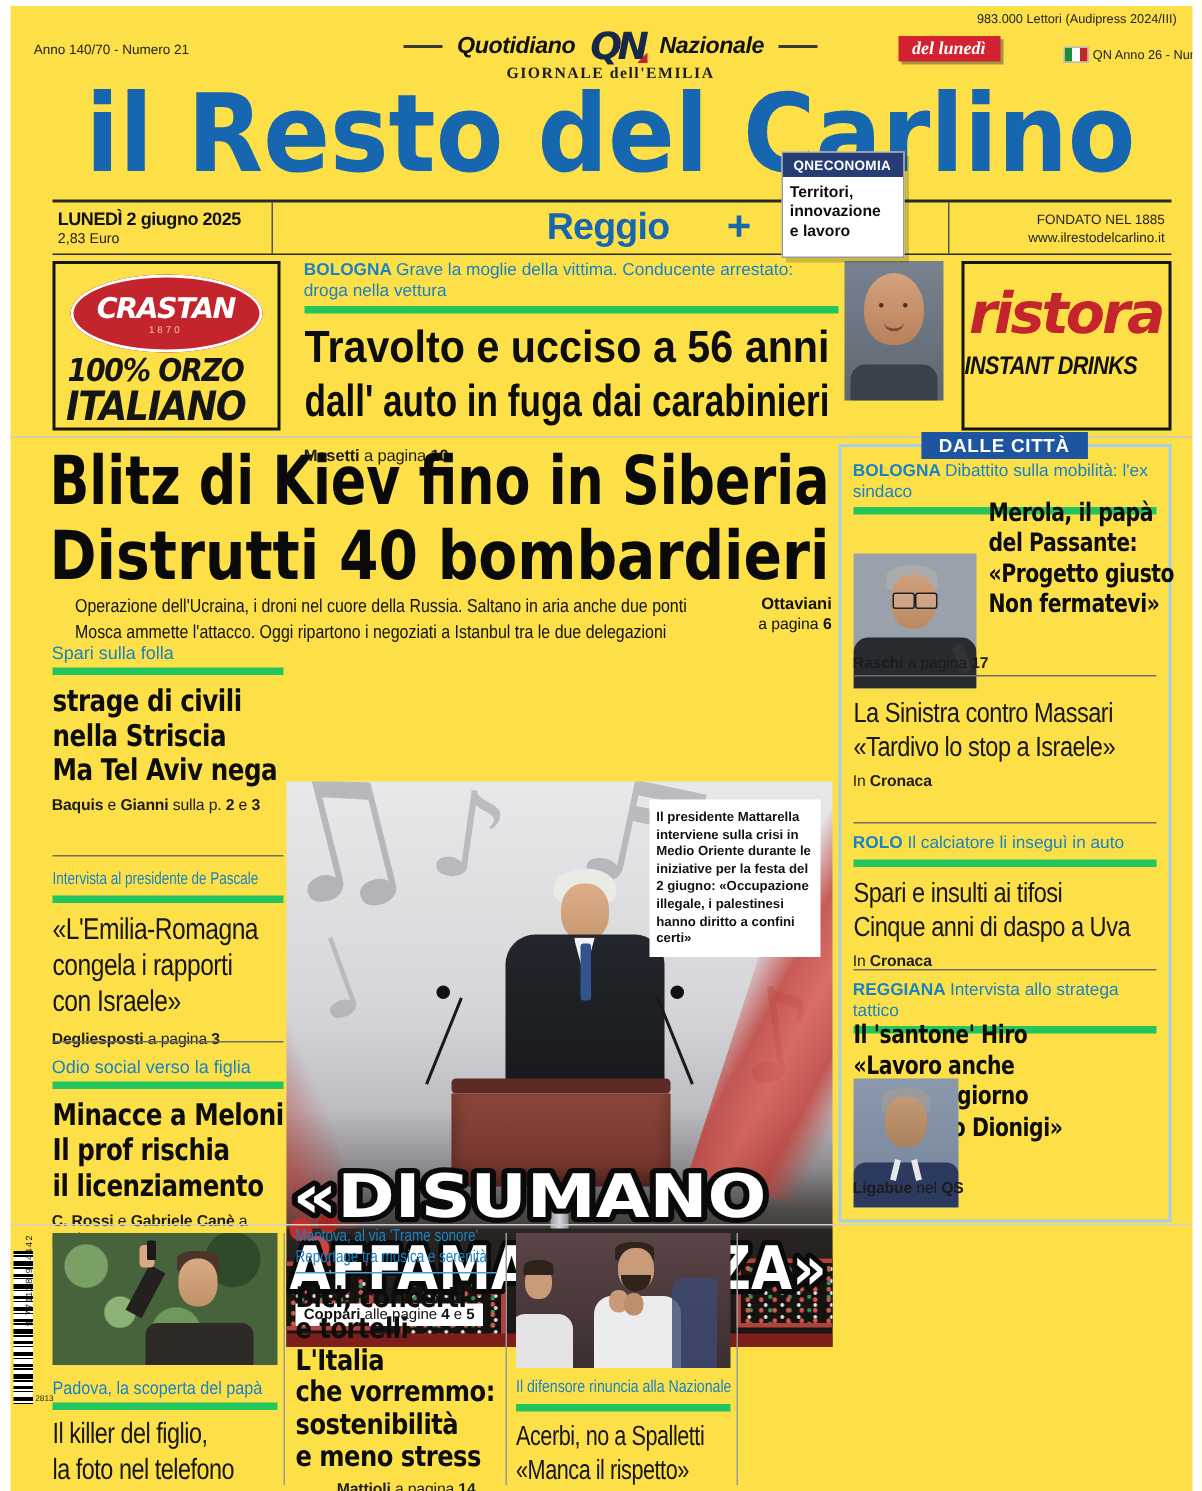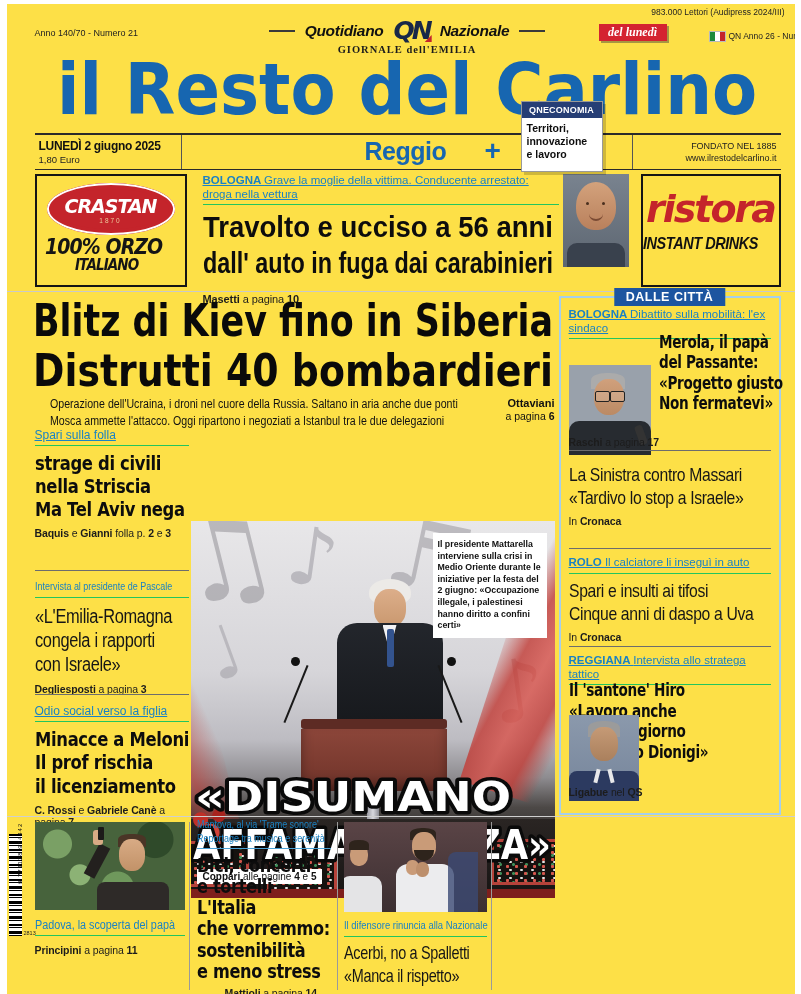--- a/index.html
+++ b/index.html
@@ -5,35 +5,35 @@
   html,body{margin:0;padding:0;background:#ffffff;}
   body{font-family:"Liberation Sans",sans-serif;color:#111;}
   .page{position:relative;width:788px;height:994px;background:#fde047;overflow:hidden;margin:4px auto;}
   .abs{position:absolute;}
   .nw{white-space:nowrap;}
   .cx90{display:inline-block;transform:scaleX(.90);transform-origin:0 0;white-space:nowrap;}
   .cx85{display:inline-block;transform:scaleX(.85);transform-origin:0 0;white-space:nowrap;}
   .cx82{display:inline-block;transform:scaleX(.82);transform-origin:0 0;white-space:nowrap;}
   .cx80{display:inline-block;transform:scaleX(.80);transform-origin:0 0;white-space:nowrap;}
   .cx78{display:inline-block;transform:scaleX(.78);transform-origin:0 0;white-space:nowrap;}
-  .kick{color:#1a82c4;font-size:11.5px;line-height:1.18;border-bottom:1px solid #22c55e;padding-bottom:3px;text-decoration:underline;}
+  .kick{color:#1a82c4;font-size:11.5px;line-height:1.18;border-bottom:5px solid #22c55e;padding-bottom:3px;}
   .hl-b{font-weight:700;color:#0d0d0d;letter-spacing:-.4px;font-family:"DejaVu Sans","Liberation Sans",sans-serif;}
   .hl-r{font-weight:400;color:#161616;letter-spacing:-.4px;}
   .by{font-size:10.5px;color:#1c1c1c;letter-spacing:-.1px;margin-top:6px;}
   .hdiv{border-top:1px solid #6d6d6d;}
   .vline{border-left:1px solid #9a9a9a;}
   .photo{overflow:hidden;position:relative;}
 </style>
 </head>
 <body>
 
 <div class="page">
 
   <div class="abs nw" style="right:10px;top:3px;font-size:8.5px;color:#222;">983.000 Lettori (Audipress 2024/III)</div>
-  <div class="abs nw" style="left:28px;top:24px;font-size:9px;color:#222;">Anno 140/70 - Numero 21</div>
+  <div class="abs nw" style="left:16px;top:24px;font-size:9px;color:#222;">Anno 140/70 - Numero 21</div>
 
   <div class="abs" style="left:0;top:12px;width:801px;display:flex;justify-content:center;align-items:center;gap:10px;">
     <span style="display:inline-block;width:26px;height:2px;background:#3a3a3a;"></span>
     <span style="font-weight:700;font-style:italic;font-size:15.5px;letter-spacing:-.3px;">Quotidiano</span>
     <span style="position:relative;font-weight:800;font-style:italic;font-size:25px;letter-spacing:-3px;color:#182848;font-family:'DejaVu Sans',sans-serif;">
       <span>QN</span>
       <span style="position:absolute;right:-2px;bottom:3px;width:7px;height:7px;background:#c4242b;clip-path:polygon(0 100%,100% 0,100% 100%);"></span>
     </span>
     <span style="font-weight:700;font-style:italic;font-size:15.5px;letter-spacing:-.3px;">Nazionale</span>
     <span style="display:inline-block;width:26px;height:2px;background:#3a3a3a;"></span>
@@ -47,21 +47,21 @@
   <div class="abs nw" style="left:722px;top:27px;font-size:8.5px;color:#222;">QN Anno 26 - Numero 150</div>
 
   <svg class="abs" style="left:50px;top:42px;" width="700" height="86" viewBox="0 0 700 86">
     <text x="0" y="68" font-family="DejaVu Sans, Liberation Sans, sans-serif" font-weight="bold" font-size="72" fill="#1766b0" textLength="700" lengthAdjust="spacingAndGlyphs">il Resto del Carlino</text>
   </svg>
 
   <div class="abs" style="left:28px;top:129px;width:746px;height:34px;border-top:2px solid #2a2a2a;border-bottom:1px solid #2a2a2a;">
     <div class="abs" style="left:146px;top:0;height:100%;border-left:1px solid #555;"></div>
     <div class="abs" style="left:597px;top:0;height:100%;border-left:1px solid #555;"></div>
     <div class="abs nw" style="left:4px;top:4px;font-weight:700;font-size:12px;letter-spacing:-.3px;">LUNEDÌ 2 giugno 2025</div>
-    <div class="abs nw" style="left:4px;top:19px;font-size:9.5px;color:#222;">1,80 Euro</div>
+    <div class="abs nw" style="left:4px;top:19px;font-size:9.5px;color:#222;">2,83 Euro</div>
     <div class="abs nw" style="left:330px;top:2px;font-weight:700;font-size:25px;color:#1766b0;letter-spacing:-.5px;">Reggio</div>
     <div class="abs nw" style="left:450px;top:0;font-weight:700;font-size:28px;color:#1766b0;">+</div>
     <div class="abs" style="right:4px;top:6px;text-align:right;font-size:9px;color:#222;line-height:1.3;">
       <div>FONDATO NEL 1885</div>
       <div>www.ilrestodelcarlino.it</div>
     </div>
   </div>
 
   <div class="abs" style="left:514px;top:97px;width:80px;height:69px;background:#fff;border:1px solid #999;box-shadow:3px 3px 0 rgba(0,0,0,.18);z-index:6;">
     <div style="background:#263e75;color:#fff;font-weight:700;font-size:9px;text-align:center;padding:3px 0;letter-spacing:.2px;">QNECONOMIA</div>
@@ -71,21 +71,21 @@
       <div>e lavoro</div>
     </div>
   </div>
 
   <div class="abs" style="left:28px;top:170px;width:152px;height:113px;border:2px solid #151515;box-sizing:border-box;text-align:center;">
     <div style="margin:7px auto 2px;width:128px;height:52px;background:#c4242b;border-radius:50%;box-shadow:inset 0 0 0 2px #fff,inset 0 0 0 6px #c4242b;display:flex;flex-direction:column;align-items:center;justify-content:center;">
       <span style="color:#fff;font-weight:800;font-style:italic;font-size:19px;letter-spacing:-1px;font-family:'DejaVu Sans',sans-serif;">CRASTAN</span>
       <span style="color:#ecc99b;font-size:6.5px;letter-spacing:2px;">1870</span>
     </div>
     <div style="font-weight:800;font-style:italic;font-size:21px;letter-spacing:-1px;line-height:1;color:#151515;font-family:'DejaVu Sans',sans-serif;"><span class="cx90">100% ORZO</span></div>
-    <div style="font-weight:800;font-style:italic;font-size:15px;letter-spacing:-1px;line-height:1.05;color:#151515;font-family:'DejaVu Sans',sans-serif;"><span class="cx90">ITALIANO</span></div>
+    <div style="font-weight:800;font-style:italic;font-size:27px;letter-spacing:-1px;line-height:1.05;color:#151515;font-family:'DejaVu Sans',sans-serif;"><span class="cx90">ITALIANO</span></div>
   </div>
 
   <div class="abs" style="left:196px;top:170px;width:356px;">
     <div class="kick" style="font-size:11.5px;"><span style="font-weight: 700;">BOLOGNA </span><span>Grave la moglie della vittima. Conducente arrestato: droga nella vettura</span></div>
     <svg width="356" height="74" viewBox="0 0 356 74" style="margin-top:4px;">
       <text x="0" y="28" font-family="Liberation Sans, sans-serif" font-weight="bold" font-size="30" fill="#0d0d0d" textLength="350" lengthAdjust="spacingAndGlyphs">Travolto e ucciso a 56 anni</text>
       <text x="0" y="64" font-family="Liberation Sans, sans-serif" font-weight="bold" font-size="30" fill="#0d0d0d" textLength="350" lengthAdjust="spacingAndGlyphs">dall' auto in fuga dai carabinieri</text>
     </svg>
     <div class="by" style="margin-top:6px;font-size:11px;"><span style="font-weight: 700;">Masetti</span><span> a pagina </span><span style="font-weight: 700;">10</span></div>
   </div>
@@ -180,21 +180,21 @@
   </div>
 
   <div class="abs" style="left:28px;top:424px;width:154px;height:384px;">
     <div class="abs" style="left:0;top:0;width:154px;">
       <div class="kick" style="font-size:12px;">Spari sulla folla</div>
       <div class="hl-b" style="font-size:20px;line-height:1.15;margin-top:6px;">
         <div><span class="cx82">strage di civili</span></div>
         <div><span class="cx82">nella Striscia</span></div>
         <div><span class="cx82">Ma Tel Aviv nega</span></div>
       </div>
-      <div class="by"><span style="font-weight: 700;">Baquis</span><span> e </span><span style="font-weight: 700;">Gianni</span><span> folla p. </span><span style="font-weight: 700;">2</span><span> e </span><span style="font-weight: 700;">3</span></div>
+      <div class="by"><span style="font-weight: 700;">Baquis</span><span> e </span><span style="font-weight: 700;">Gianni</span><span> sulla p. </span><span style="font-weight: 700;">2</span><span> e </span><span style="font-weight: 700;">3</span></div>
     </div>
     <div class="abs hdiv" style="left:0;right:0;top:142px;"></div>
 
     <div class="abs" style="left:0;top:152px;width:154px;">
       <div class="kick" style="font-size:11.5px;"><span class="cx78">Intervista al presidente de Pascale</span></div>
       <div class="hl-r" style="font-size:20px;line-height:1.22;margin-top:6px;">
         <div><span class="cx82">«L'Emilia-Romagna</span></div>
         <div><span class="cx82">congela i rapporti</span></div>
         <div><span class="cx82">con Israele»</span></div>
       </div>
@@ -276,20 +276,24 @@
   <div class="abs" style="left:28px;top:818px;width:150px;">
     <div class="photo" style="width:150px;height:88px;background:#47633c;background-image:radial-gradient(circle at 15% 25%,#7aa065 0 14px,transparent 15px),radial-gradient(circle at 80% 20%,#2f4a2a 0 18px,transparent 19px),radial-gradient(circle at 55% 75%,#6f985c 0 16px,transparent 17px),radial-gradient(circle at 30% 60%,#8cb275 0 10px,transparent 11px);">
       <div style="position:absolute;left:83px;top:12px;width:28px;height:13px;background:#4a3526;border-radius:40% 40% 0 0;"></div>
       <div style="position:absolute;left:84px;top:17px;width:26px;height:32px;background:linear-gradient(#d8ab85,#c29268);border-radius:45%;"></div>
       <div style="position:absolute;left:62px;bottom:0;width:72px;height:28px;background:#2e2a28;border-radius:8px 8px 0 0;"></div>
       <div style="position:absolute;left:56px;top:22px;width:12px;height:34px;background:#23201e;transform:rotate(28deg);"></div>
       <div style="position:absolute;left:58px;top:8px;width:10px;height:15px;background:#d8ab85;border-radius:3px;"></div>
       <div style="position:absolute;left:63px;top:5px;width:6px;height:13px;background:#1c1a19;border-radius:1px;"></div>
     </div>
     <div class="kick" style="margin-top:8px;font-size:12px;"><span class="cx90">Padova, la scoperta del papà</span></div>
+    <div class="hl-r" style="font-size:19.5px;line-height:1.22;margin-top:5px;">
+      <div><span class="cx80">Il killer del figlio,</span></div>
+      <div><span class="cx80">la foto nel telefono</span></div>
+    </div>
     <div class="by" style="margin-top:8px;"><span style="font-weight: 700;">Principini</span><span> a pagina </span><span style="font-weight: 700;">11</span></div>
   </div>
 
   <div class="abs vline" style="left:182px;top:818px;height:168px;"></div>
 
   <div class="abs" style="left:190px;top:814px;width:134px;">
     <div style="border-bottom:1px solid #4aa0d4;padding-bottom:2px;font-size:11.5px;line-height:1.2;color:#1a82c4;">
       <div><span class="cx78">Mantova, al via 'Trame sonore'</span></div>
       <div><span class="cx78">Reportage tra musica e serenità</span></div>
     </div>

